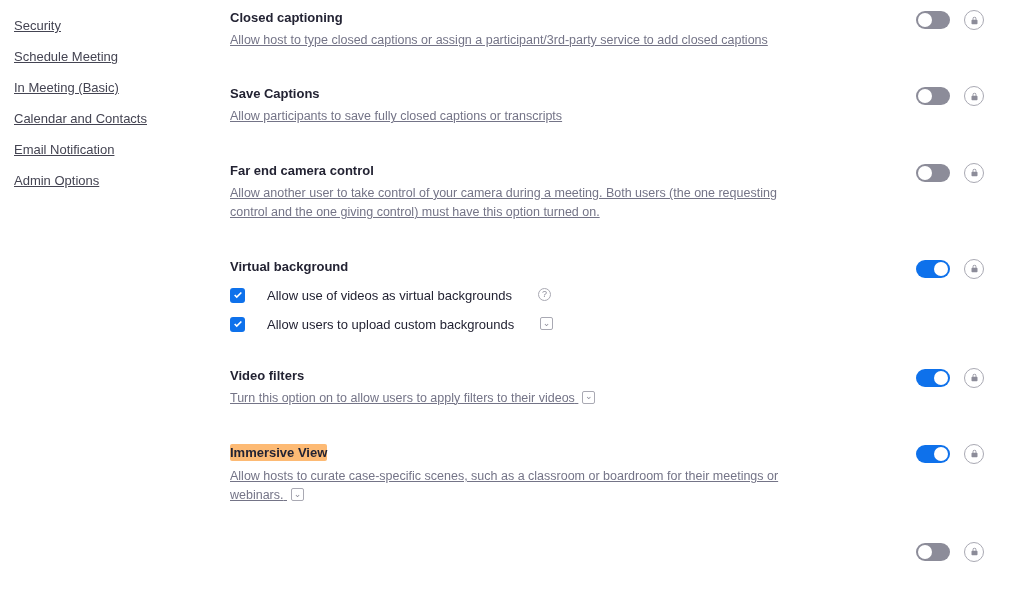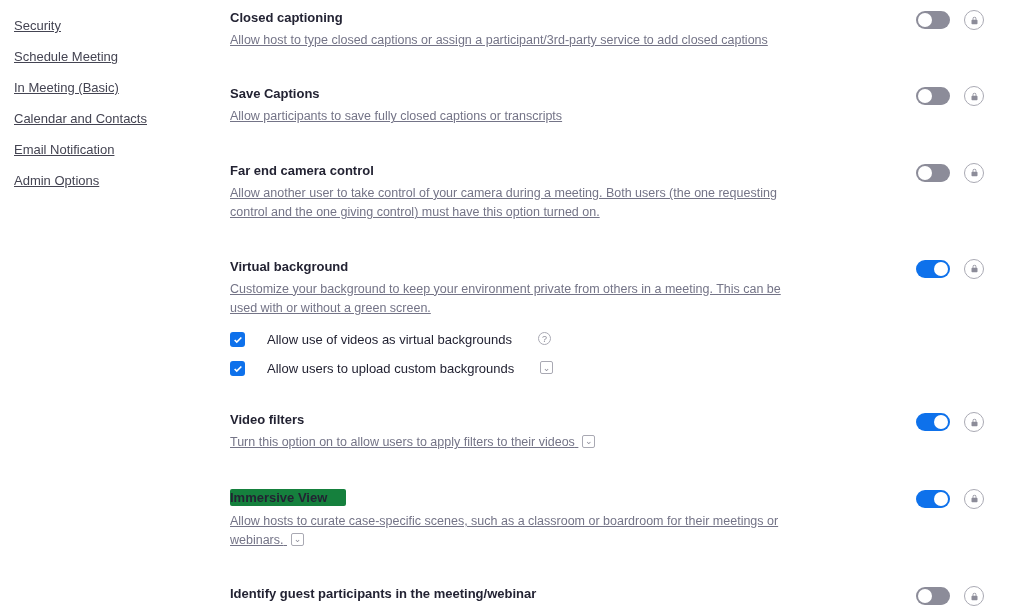--- a/index.html
+++ b/index.html
@@ -48,23 +48,23 @@
       max-width: 560px;
       margin-left: 20px;
     }
     .setting-title {
       font-size: 13px;
       font-weight: 600;
       color: #232333;
       margin-bottom: 6px;
     }
     .setting-title.highlight {
-      background: #15803d;
+      background: #fdba74;
       display: inline-block;
-      padding: 1px 19px 1px 0;
+      padding: 1px 0 1px 0;
       border-radius: 2px;
     }
     .setting-desc {
       font-size: 12.5px;
       color: #747487;
       line-height: 1.55;
       text-decoration: underline;
     }
     .setting-controls {
       display: flex;
@@ -201,21 +201,20 @@
           <svg viewBox="0 0 24 24" fill="#8c8c99">
               <path d="M12 2C9.24 2 7 4.24 7 7v3H6c-1.1 0-2 .9-2 2v8c0 1.1.9 2 2 2h12c1.1 0 2-.9 2-2v-8c0-1.1-.9-2-2-2h-1V7c0-2.76-2.24-5-5-5zm3 8H9V7c0-1.66 1.34-3 3-3s3 1.34 3 3v3z"></path>
             </svg>
         </div>
       </div>
     </div>
 
     <div class="setting-row">
       <div class="setting-text">
         <div class="setting-title">Virtual background</div>
-        <div class="setting-desc">Customize your background to keep your environment private from others in a meeting. This can be used with or without a green screen.</div>
         <div class="checkbox-row">
           <div class="checkbox">
             <svg viewBox="0 0 24 24" fill="none" stroke="#fff" stroke-width="4">
                 <polyline points="4,12 9,17 20,6"></polyline>
               </svg>
           </div>
           <span>Allow use of videos as virtual backgrounds</span>
           <span class="help-icon">?</span>
         </div>
         <div class="checkbox-row">
@@ -268,23 +267,20 @@
         <div class="toggle on"></div>
         <div class="lock-circle">
           <svg viewBox="0 0 24 24" fill="#8c8c99">
               <path d="M12 2C9.24 2 7 4.24 7 7v3H6c-1.1 0-2 .9-2 2v8c0 1.1.9 2 2 2h12c1.1 0 2-.9 2-2v-8c0-1.1-.9-2-2-2h-1V7c0-2.76-2.24-5-5-5zm3 8H9V7c0-1.66 1.34-3 3-3s3 1.34 3 3v3z"></path>
             </svg>
         </div>
       </div>
     </div>
 
     <div class="setting-row">
-      <div class="setting-text">
-        <div class="setting-title">Identify guest participants in the meeting/webinar</div>
-      </div>
       <div class="setting-controls">
         <div class="toggle off"></div>
         <div class="lock-circle">
           <svg viewBox="0 0 24 24" fill="#8c8c99">
               <path d="M12 2C9.24 2 7 4.24 7 7v3H6c-1.1 0-2 .9-2 2v8c0 1.1.9 2 2 2h12c1.1 0 2-.9 2-2v-8c0-1.1-.9-2-2-2h-1V7c0-2.76-2.24-5-5-5zm3 8H9V7c0-1.66 1.34-3 3-3s3 1.34 3 3v3z"></path>
             </svg>
         </div>
       </div>
     </div>
 

